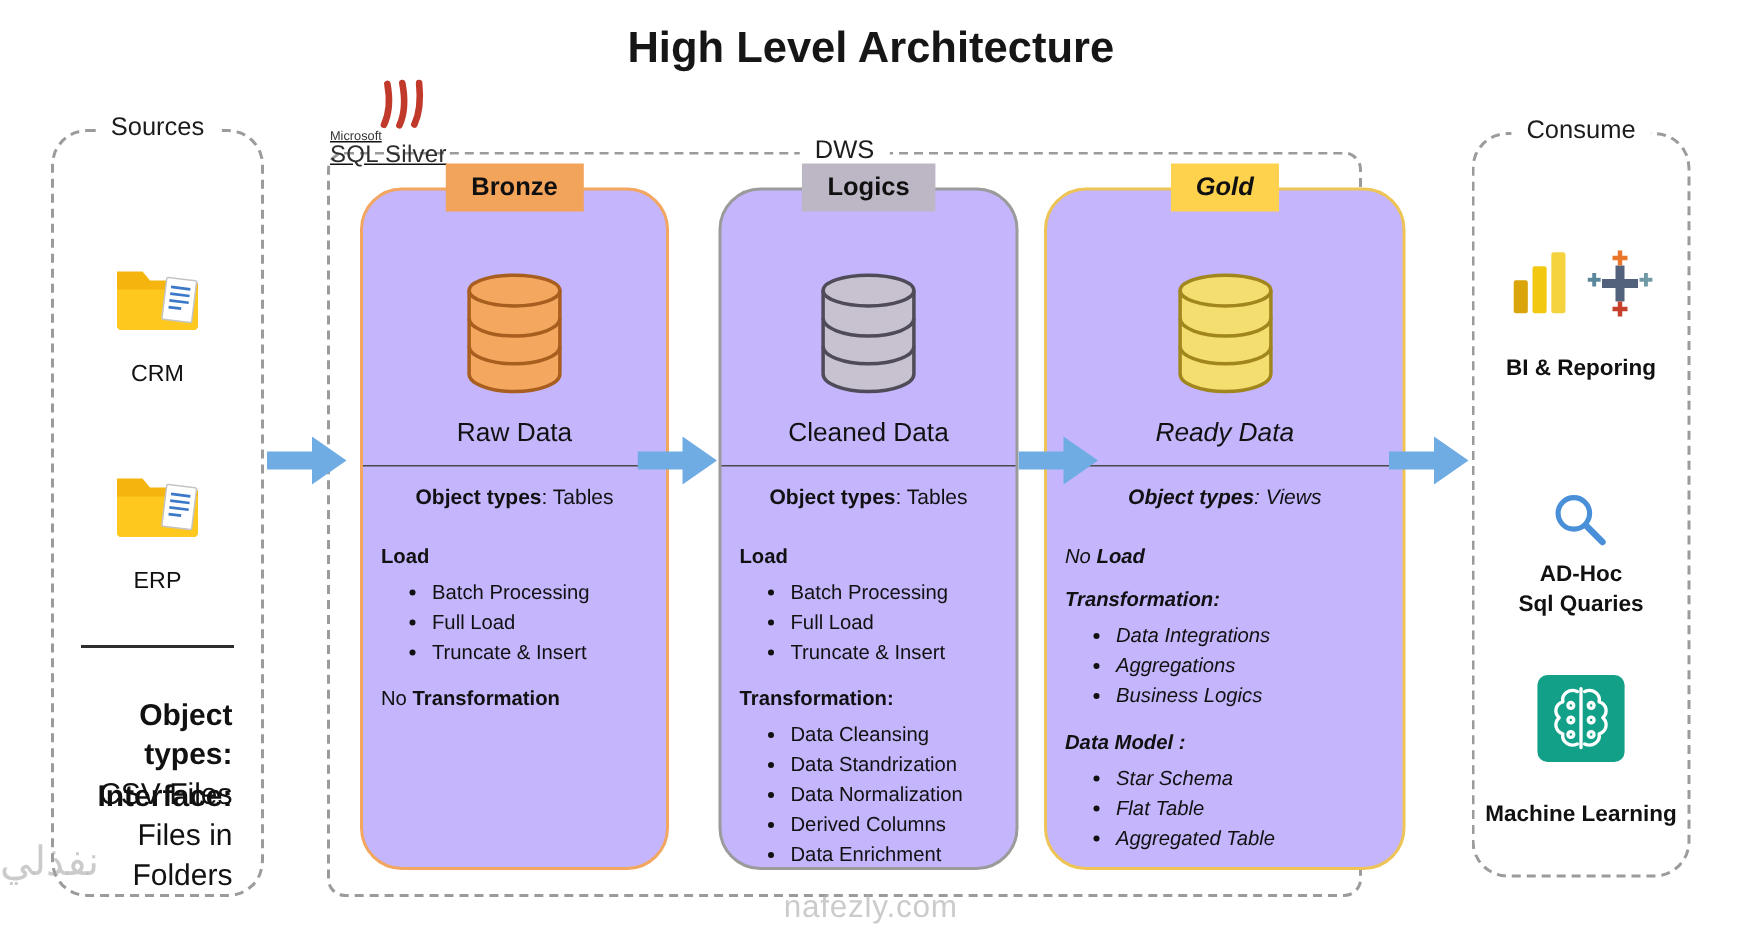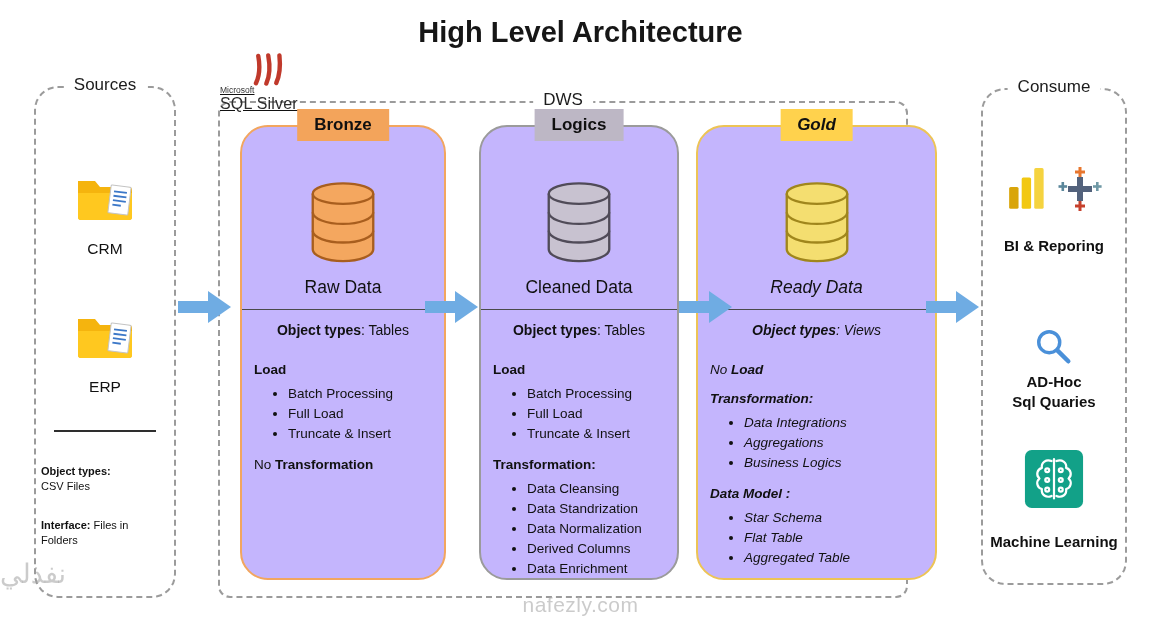--- a/index.html
+++ b/index.html
@@ -14,21 +14,21 @@
                background:#fff; padding:0 10px; font-size:17px; white-space:nowrap; color:#1c1c1c; }
 
   
   .sources { left:34px; top:86px; width:142px; height:512px; }
   .src-item { position:absolute; left:0; width:100%; text-align:center; }
   .src-item.crm { top:86px; }
   .src-item.erp { top:224px; }
   .src-item svg { width:62px; height:52px; }
   .src-label { margin-top:10px; font-size:15.5px; }
   .src-divider { position:absolute; top:342px; left:18px; right:18px; border-top:2px solid #2e2e2e; }
-  .src-meta { position:absolute; left:5px; right:19px; text-align:left; font-size:11px; line-height:1.32; }
+  .src-meta { position:absolute; left:5px; right:19px; text-align:right; font-size:20px; line-height:1.32; }
   .src-meta.m1 { top:376px; }
   .src-meta.m2 { top:430px; }
 
   
   .dws { left:218px; top:101px; width:690px; height:497px; border-radius:12px; }
   .sql-logo { position:absolute; left:220px; top:44px; width:116px;text-decoration:underline; }
   .sql-logo svg { width:50px; height:44px; margin-left:22px; display:block; }
   .sql-text .ms { display:block; font-size:8.5px; color:#333; margin-top:-3px; }
   .sql-text .sql { display:block; font-size:16px; color:#2d2d2d; letter-spacing:.2px; }
 

